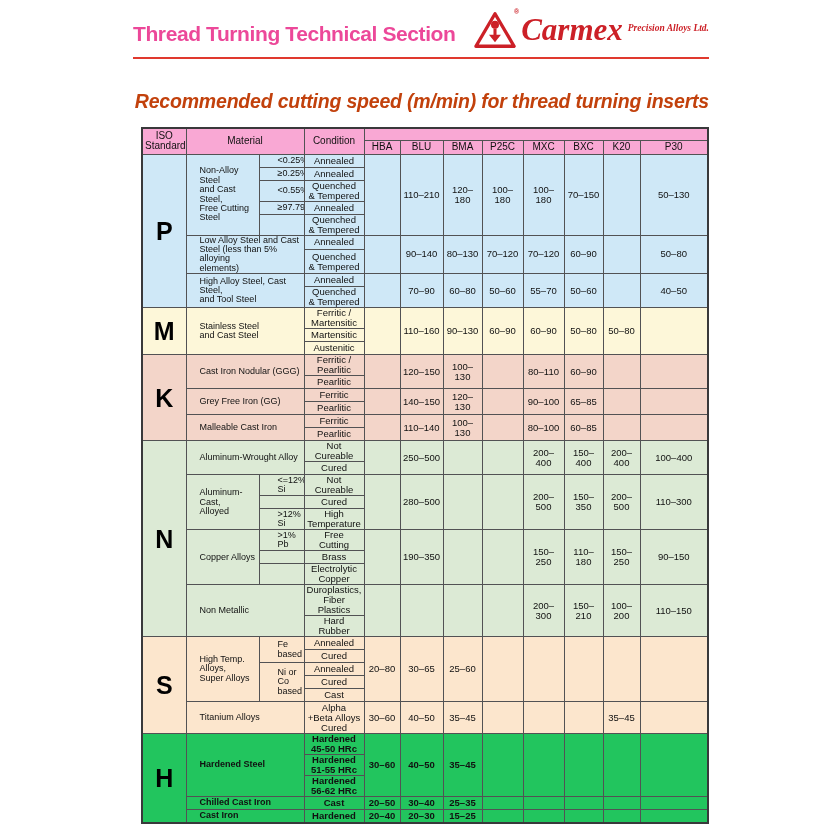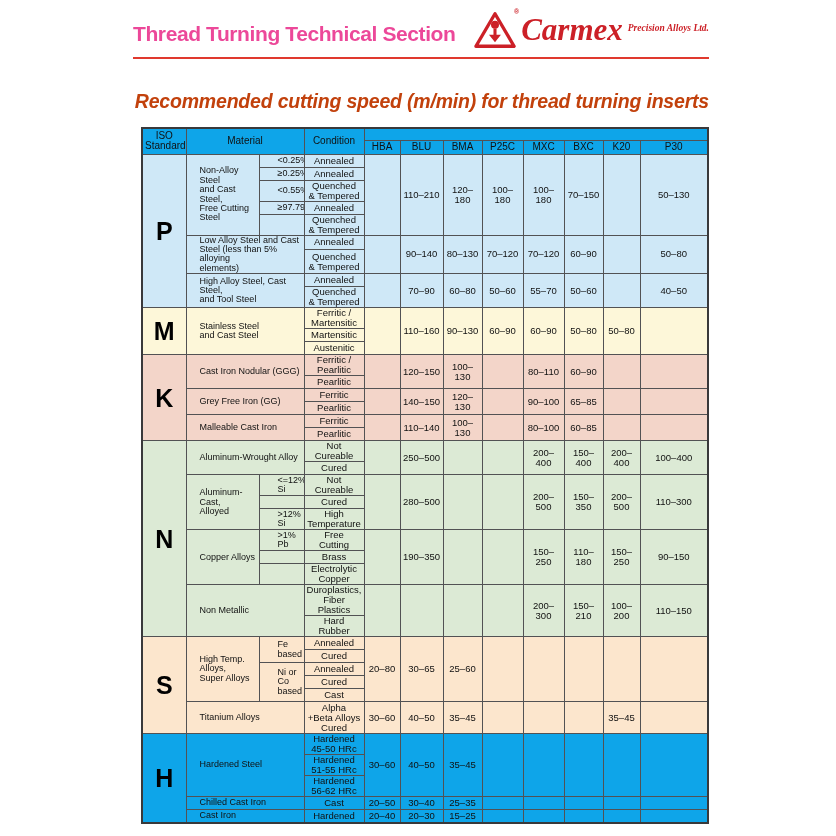--- a/index.html
+++ b/index.html
@@ -18,33 +18,33 @@
          font-weight:bold;font-size:9.5px;margin:0 0 4px 5px;}
   .rule{position:absolute;left:133px;top:57px;width:576px;height:2px;background:#e0392e;}
   .subtitle{position:absolute;left:133px;top:90px;width:576px;text-align:right;
         color:#c2410c;font-size:19.5px;font-weight:bold;font-style:italic;letter-spacing:-0.2px;}
   
   table{position:absolute;left:141px;top:127px;width:566px;border-collapse:collapse;
         table-layout:fixed;font-size:9.5px;}
   td,th{border:1px solid #525254;text-align:center;vertical-align:middle;
         padding:0 2px;line-height:1.05;white-space:pre-line;overflow:hidden;}
   table{border:2px solid #39393b;}
-  th{background:#0ea5e9;font-weight:normal;font-size:10px;color:#111;}
+  th{background:#f9a8d4;font-weight:normal;font-size:10px;color:#111;}
   tr.hh1{height:12px;} tr.hh2{height:14px;padding-left:48px;}
   tr.h1{height:13px;} tr.h2{height:21px;} tr.h3{height:32px;}
   td.mat{text-align:left;padding-left:13px;font-size:9px;}
   td.sub{text-align:left;padding-left:18px;font-size:9px;}
   td.val{font-size:9.5px;}
   td.letter{font-size:25px;font-weight:bold;color:#000;}
   tr.sp>td{background:#cfe8f7;}
   tr.sm>td{background:#fdf7d9;}
   tr.sk>td{background:#f3d5c9;}
   tr.sn>td{background:#dcead5;}
   tr.ss>td{background:#fce6cd;}
-  tr.sh>td{background:#0ea5e9;}
+  tr.sh>td{background:#22c55e;font-weight:bold;}
   td.lp{background:#29abe2;}
   td.lm{background:#fee60a;}
   td.lk{background:#d2232d;}
   td.ln{background:#3fae49;}
   td.ls{background:#f7941e;}
   td.lh{background:#939598;}
 </style>
 </head>
 <body>
 

